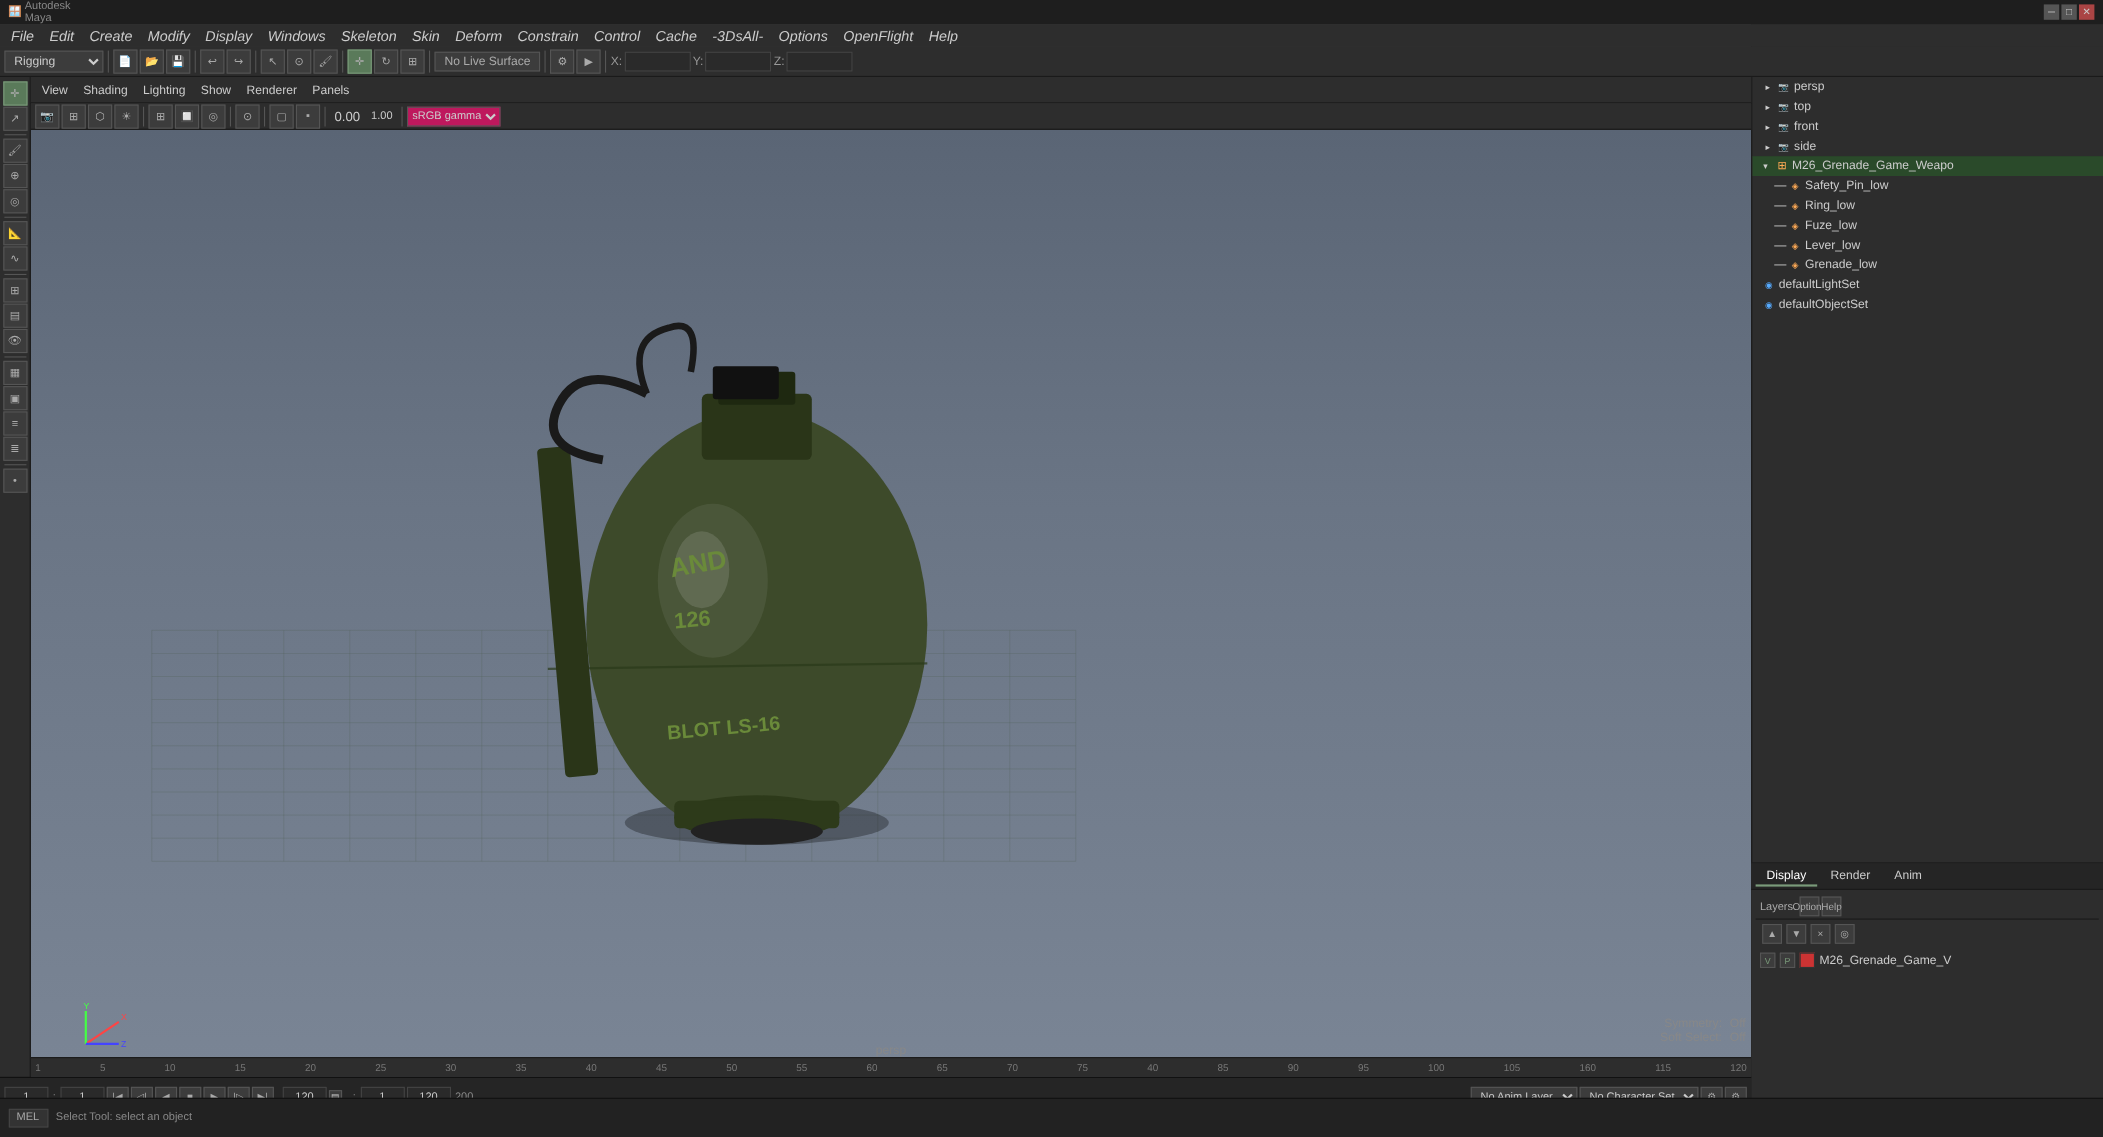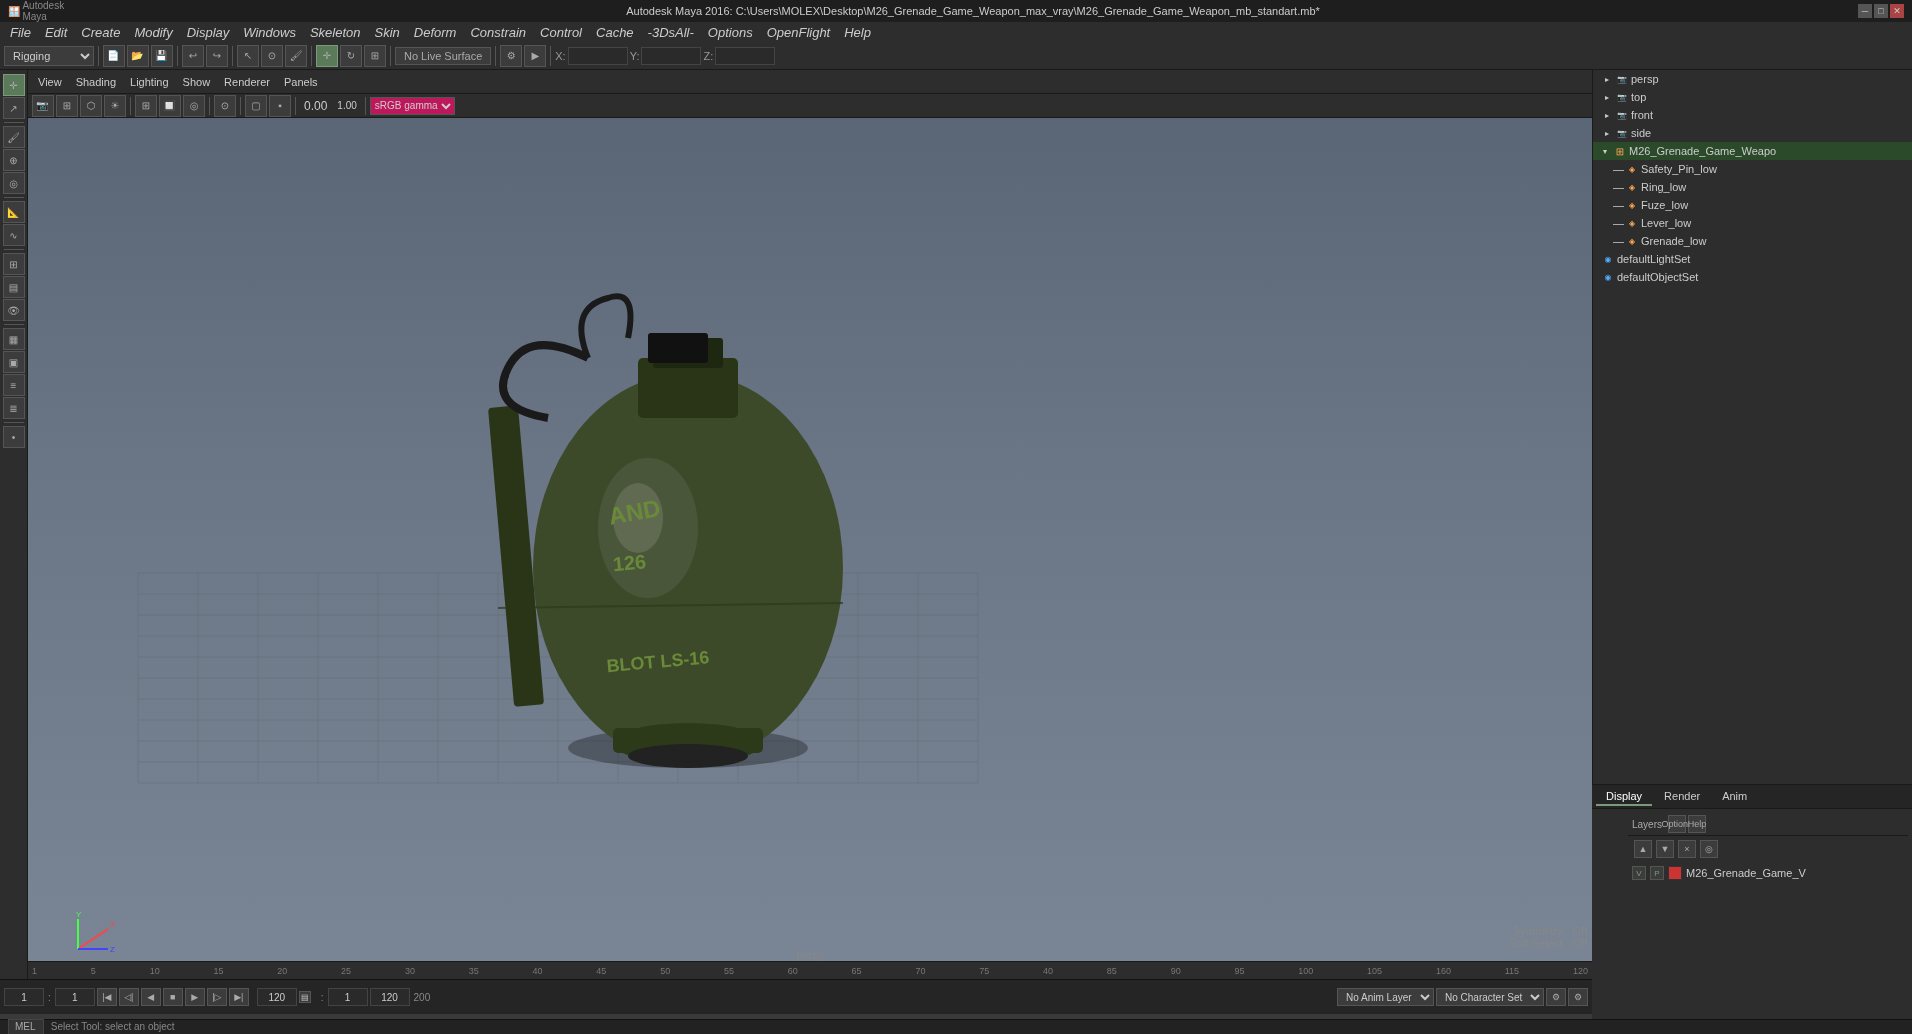--- a/index.html
+++ b/index.html
@@ -287,21 +287,21 @@
       color: #888;
       padding: 0 2px;
     }
 
     
     #status-bar {
       position: absolute;
       bottom: 0;
       left: 0;
       right: 0;
-      height: 15px;
+      height: 36px;
       background: #222;
       display: flex;
       align-items: center;
       padding: 0 8px;
       font-size: 10px;
       color: #888;
       z-index: 100;
       border-top: 1px solid #111;
     }
     #status-bar .status-left { flex: 1; }
@@ -456,21 +456,20 @@
     .bottom-tab.active { border-bottom-color: #7a9a7a; color: #fff; }
     #bottom-tab-content {
       flex: 1;
       overflow: hidden;
     }
     #layers-panel {
       padding: 4px;
       display: flex;
       flex-direction: column;
       gap: 2px;
-      margin-left: 32px;
     }
     #layers-toolbar {
       display: flex;
       align-items: center;
       gap: 2px;
       padding: 2px 4px;
       border-bottom: 1px solid #1a1a1a;
     }
     .layers-btn {
       width: 18px;
@@ -572,21 +571,20 @@
     }
   </style>
 </head>
 <body>
 
 <div id="title-bar">
   <div style="width:80px;display:flex;gap:2px;align-items:center;">
     <span style="font-size:10px;color:#888;">🪟</span>
     <span style="font-size:10px;color:#888;">Autodesk Maya</span>
   </div>
-  <div class="title-text">Autodesk Maya 2016: C:\Users\MOLEX\Desktop\M26_Grenade_Game_Weapon_max_vray\M26_Grenade_Game_Weapon_mb_standart.mb*</div>
   <div class="win-controls">
     <span>─</span>
     <span>□</span>
     <span style="background:#aa4444;">✕</span>
   </div>
 </div>
 
 <div id="menu-bar">
   <div class="menu-item">File</div>
   <div class="menu-item">Edit</div>

